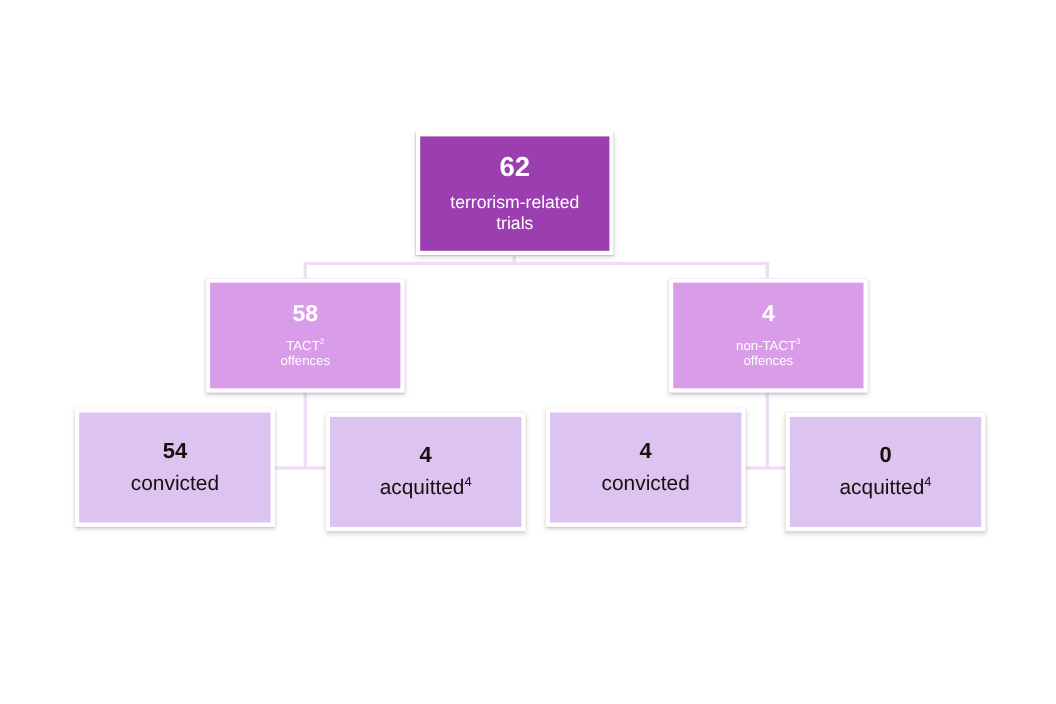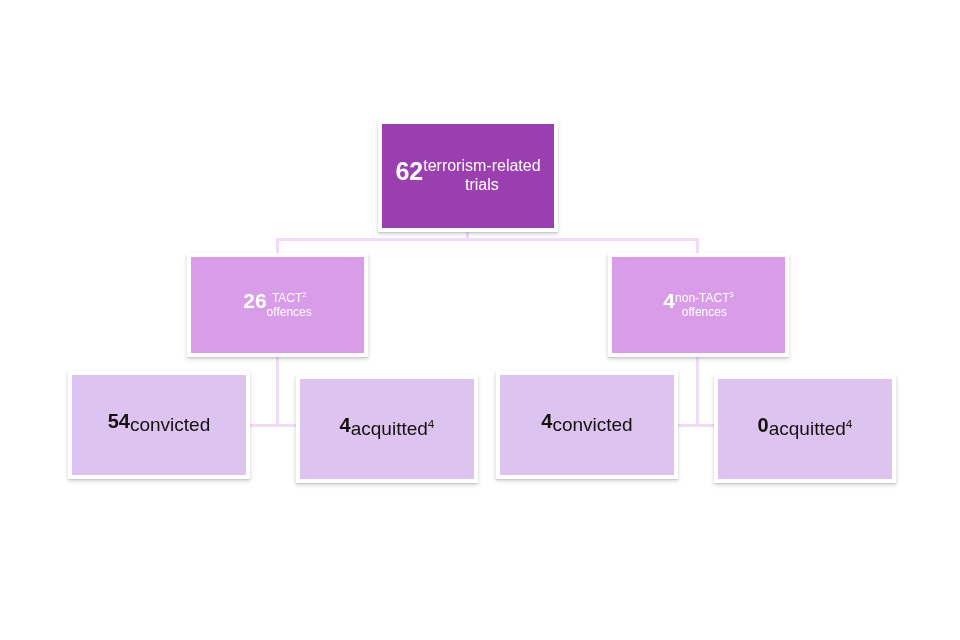--- a/index.html
+++ b/index.html
@@ -34,21 +34,21 @@
   }
   .conn-h { height: 3px; }
   .conn-v { width: 3px; }
 
   
   .node {
     position: absolute;
     box-sizing: border-box;
     border: 4px solid #ffffff;
     display: flex;
-    flex-direction: row;
+    flex-direction: column;
     align-items: center;
     justify-content: center;
     text-align: center;
     box-shadow: 0 2px 4px rgba(120, 110, 125, 0.30),
                 0 1px 1px rgba(120, 110, 125, 0.18);
     line-height: 1.18;
   }
   .node .value {
     font-weight: bold;
     display: block;
@@ -129,21 +129,21 @@
 
   <div class="node level-1" style="left:378px; top:120px; width:180px; height:112px;">
     <span class="value">62</span>
     <span class="label">
       <span>terrorism-related</span><br>
       <span>trials</span>
     </span>
   </div>
 
   <div class="node level-2" style="left:187px; top:253px; width:181px; height:104px;">
-    <span class="value">26</span>
+    <span class="value">58</span>
     <span class="label">
       <span>TACT</span><sup>2</sup><br>
       <span>offences</span>
     </span>
   </div>
 
   <div class="node level-2" style="left:608px; top:253px; width:181px; height:104px;">
     <span class="value">4</span>
     <span class="label">
       <span>non-TACT</span><sup>3</sup><br>

